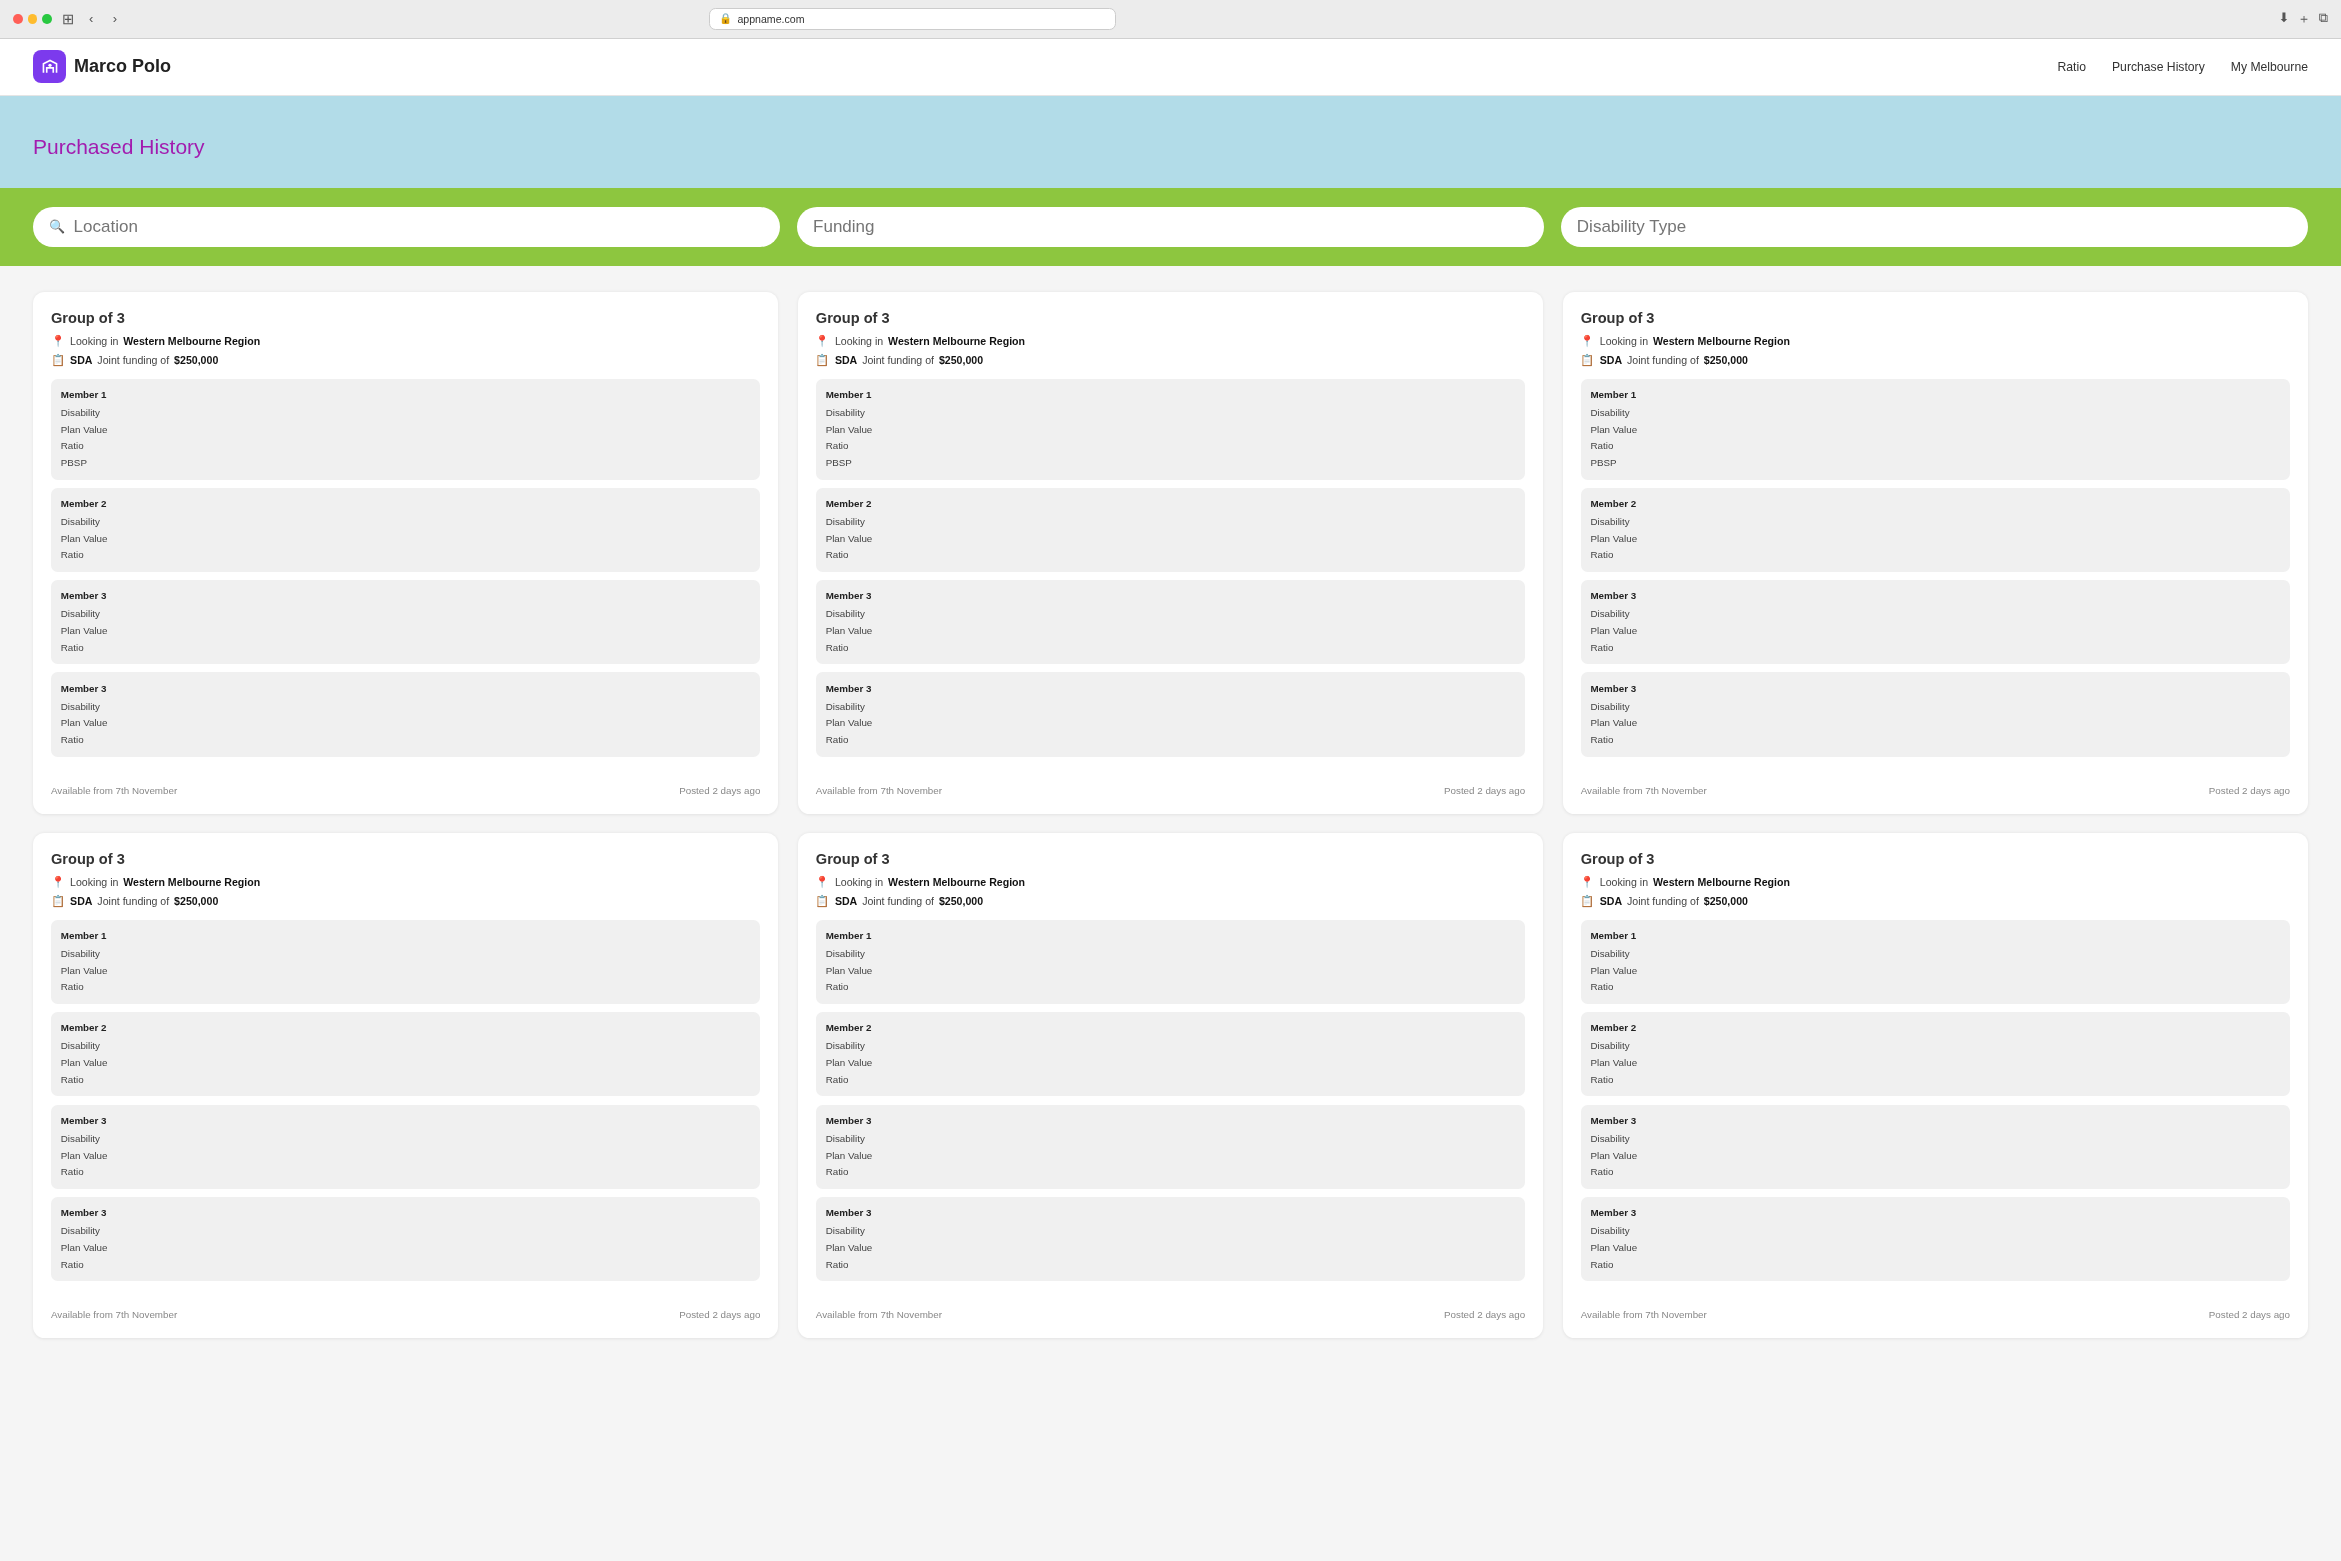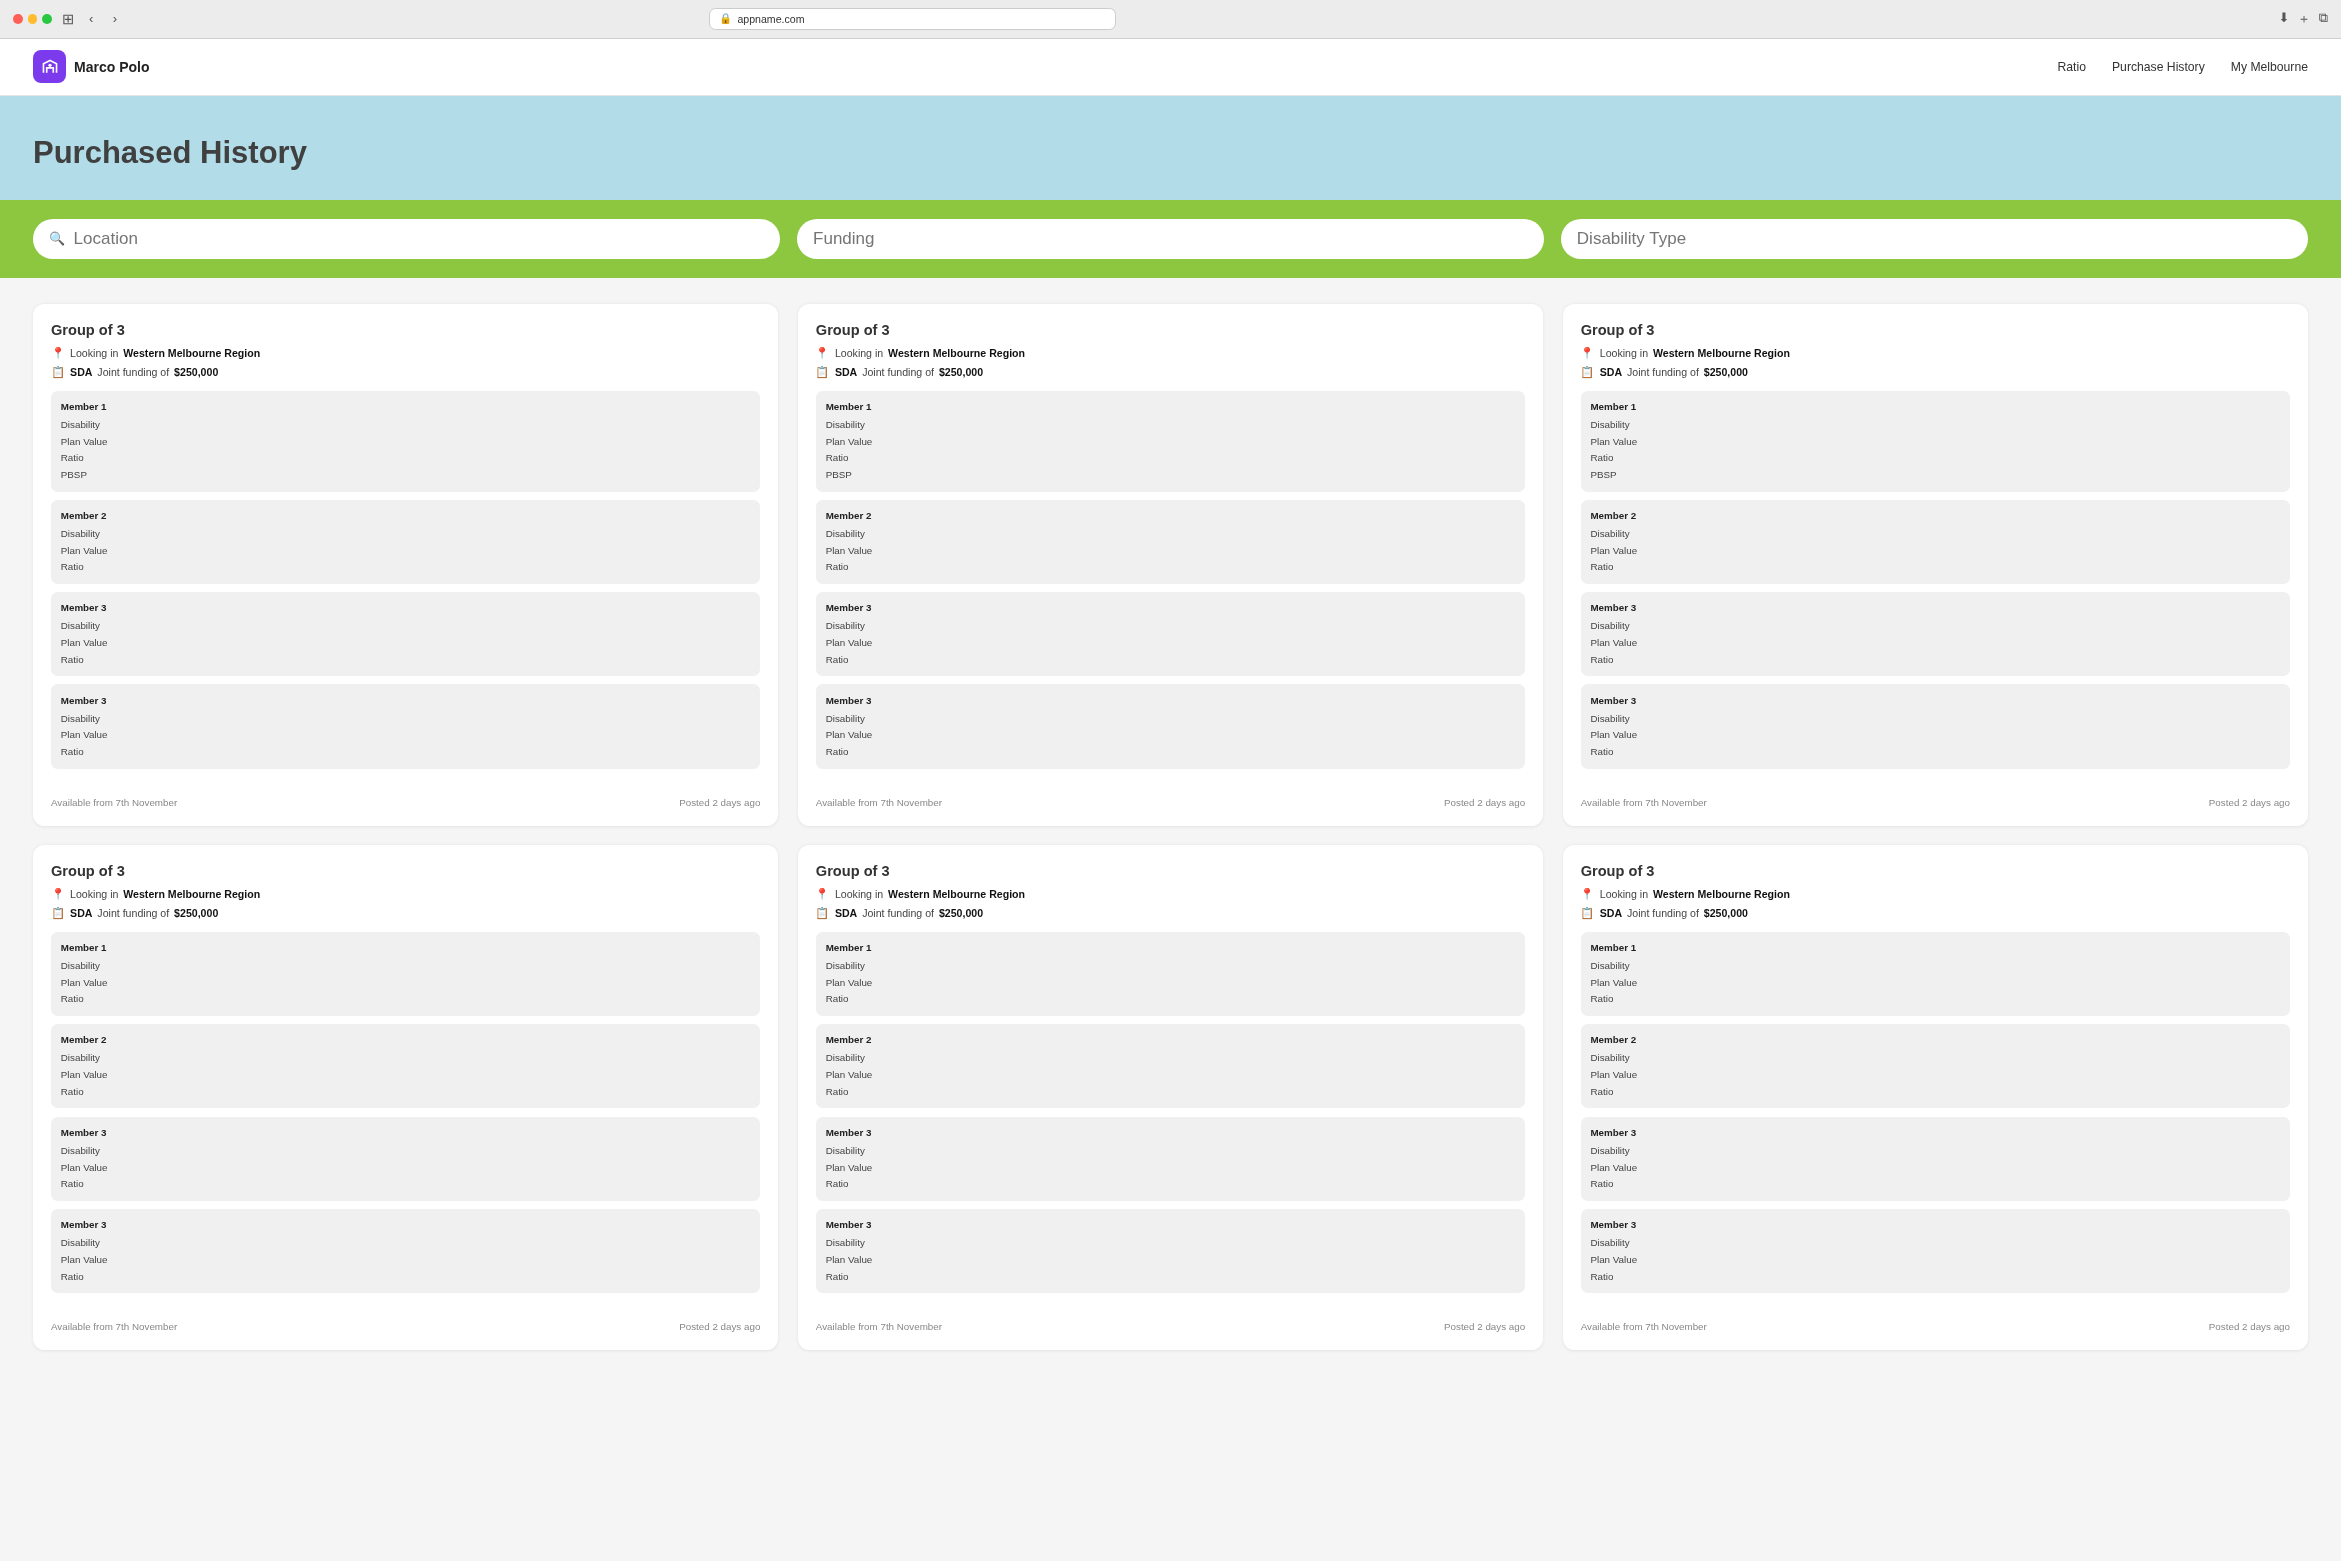--- a/index.html
+++ b/index.html
@@ -47,30 +47,30 @@
       border-bottom: 0.8px solid #e5e5e5;
     }
     .logo { display: flex; align-items: center; gap: 8.1px; }
     .logo-icon {
       width: 33px; height: 33px;
       background: #7c3aed;
       border-radius: 8.1px;
       display: flex; align-items: center; justify-content: center;
       font-size: 16.3px; color: white;
     }
-    .logo-text { font-size: 14px; font-weight: 600; color: #222; }
+    .logo-text { font-size: 18px; font-weight: 600; color: #222; }
     .nav { display: flex; gap: 26px; }
     .nav a { text-decoration: none; color: #333; font-size: 12.2px; font-weight: 500; }
 
     
     .hero {
       background: #b2dce8;
       padding: 39px 33px 29px;
     }
-    .hero h1 { font-size: 31px; font-weight: 700; color: #404040; }
+    .hero h1 { font-size: 21px; font-weight: 400; color: #a21caf; }
 
     
     .search-bar {
       background: #8dc63f;
       padding: 19.5px 33px;
       display: flex;
       gap: 16.3px;
     }
     .search-field {
       flex: 1;

